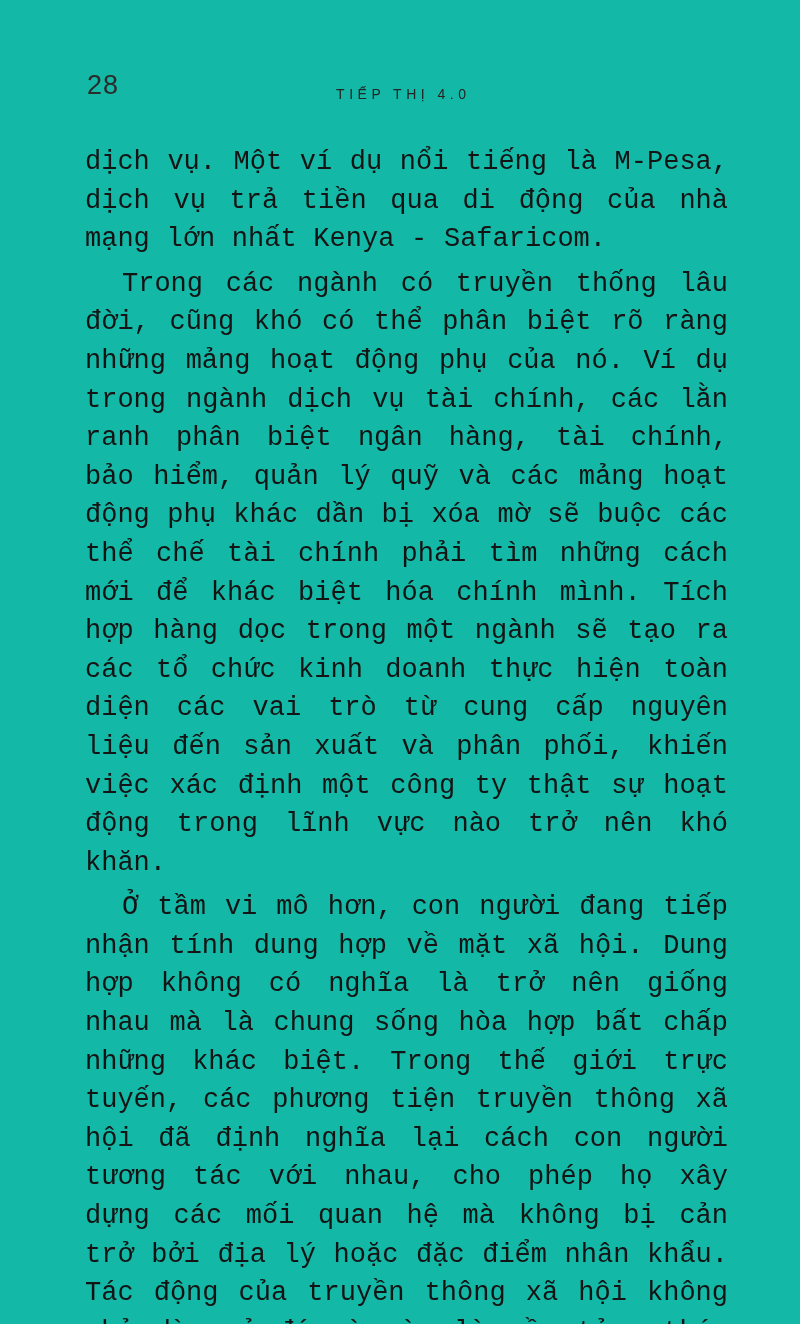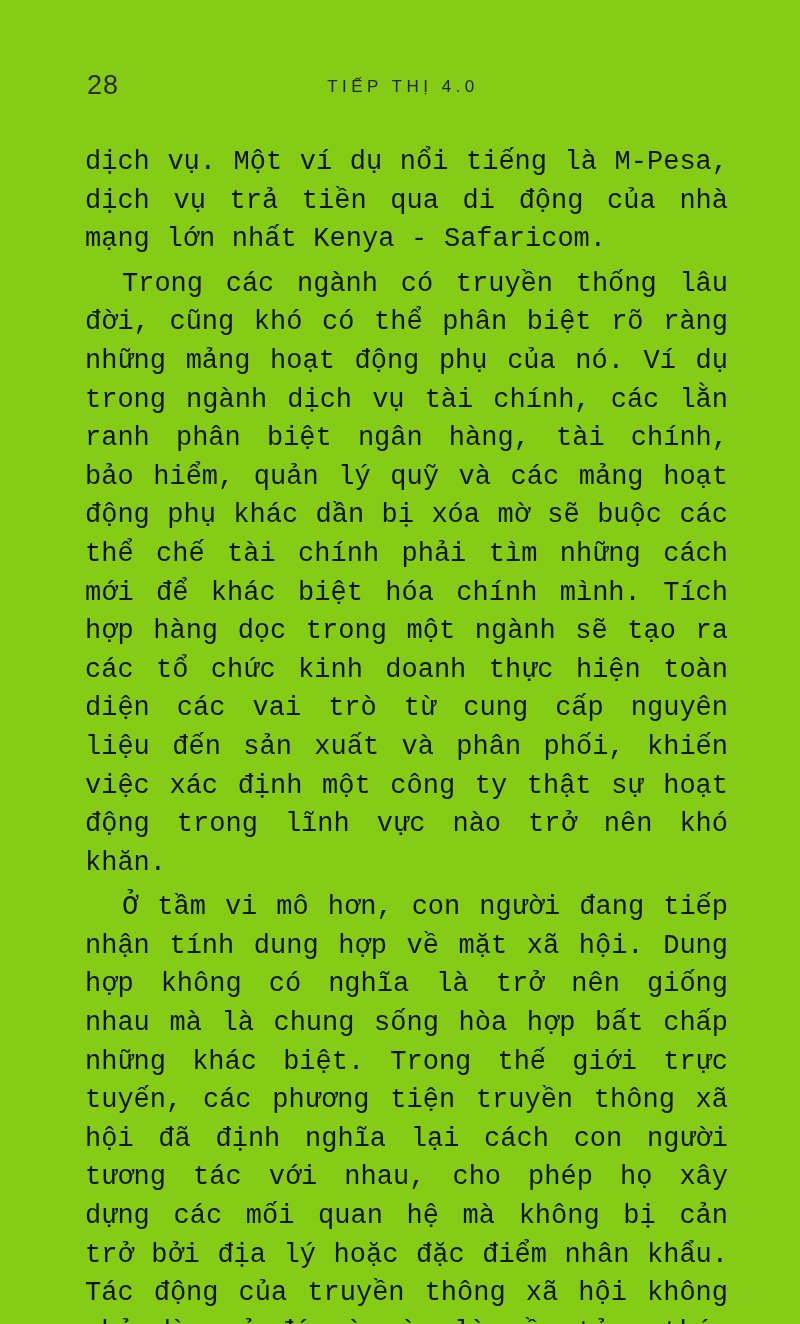--- a/index.html
+++ b/index.html
@@ -4,21 +4,21 @@
 <style>
   html, body {
     margin: 0;
     padding: 0;
     background: #ffffff;
   }
   .page {
     position: relative;
     width: 800px;
     height: 1324px;
-    background: #84cc16;
+    background: #14b8a6;
     overflow: hidden;
     box-sizing: border-box;
   }
   .page-header {
     position: absolute;
     top: 70px;
     left: 85px;
     right: 73px;
     height: 34px;
   }
@@ -28,24 +28,24 @@
     top: 0;
     font-family: "Liberation Sans", "DejaVu Sans", sans-serif;
     font-size: 27px;
     font-weight: 400;
     color: #2b2b2b;
     letter-spacing: 1px;
   }
   .running-title {
     position: absolute;
     left: 50%;
-    top: 7px;
+    top: 16px;
     transform: translateX(-52%);
     font-family: "Liberation Sans", "DejaVu Sans", sans-serif;
-    font-size: 17px;
+    font-size: 14px;
     font-weight: 500;
     color: #242424;
     letter-spacing: 4.5px;
     white-space: nowrap;
   }
   .page-body {
     position: absolute;
     top: 143px;
     left: 85px;
     width: 643px;

